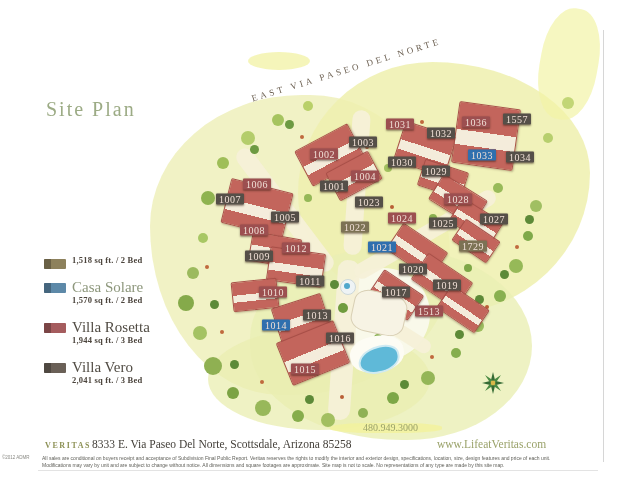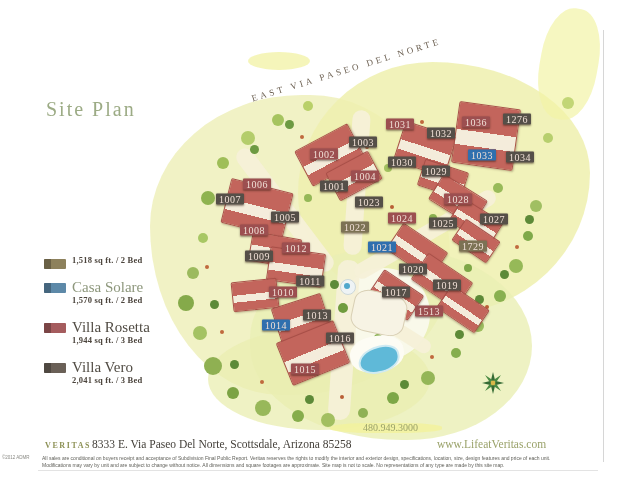--- a/index.html
+++ b/index.html
@@ -177,21 +177,21 @@
       <div class="lot" style="left: 285px; top: 217px; background: rgb(85, 79, 72);"><span>1005</span></div>
 
       <div class="lot" style="left: 257px; top: 184px; background: rgb(156, 79, 80);"><span>1006</span></div>
 
       <div class="lot" style="left: 230px; top: 199px; background: rgb(85, 79, 72);"><span>1007</span></div>
 
       <div class="lot" style="left: 254px; top: 230px; background: rgb(156, 79, 80);"><span>1008</span></div>
 
       <div class="lot" style="left: 259px; top: 256px; background: rgb(85, 79, 72);"><span>1009</span></div>
 
-      <div class="lot" style="left: 273px; top: 292px; background: rgb(156, 79, 80); margin-left: 10px;"><span>1010</span></div>
+      <div class="lot" style="left: 273px; top: 292px; background: rgb(156, 79, 80);"><span>1010</span></div>
 
       <div class="lot" style="left: 310px; top: 281px; background: rgb(85, 79, 72);"><span>1011</span></div>
 
       <div class="lot" style="left: 296px; top: 248px; background: rgb(156, 79, 80);"><span>1012</span></div>
 
       <div class="lot" style="left: 317px; top: 315px; background: rgb(85, 79, 72);"><span>1013</span></div>
 
       <div class="lot" style="left: 276px; top: 325px; background: rgb(47, 111, 174);"><span>1014</span></div>
 
       <div class="lot" style="left: 305px; top: 369px; background: rgb(156, 79, 80);"><span>1015</span></div>
@@ -227,21 +227,21 @@
       <div class="lot" style="left: 402px; top: 162px; background: rgb(85, 79, 72);"><span>1030</span></div>
 
       <div class="lot" style="left: 400px; top: 124px; background: rgb(156, 79, 80);"><span>1031</span></div>
 
       <div class="lot" style="left: 441px; top: 133px; background: rgb(85, 79, 72);"><span>1032</span></div>
 
       <div class="lot" style="left: 482px; top: 155px; background: rgb(47, 111, 174);"><span>1033</span></div>
 
       <div class="lot" style="left: 520px; top: 157px; background: rgb(85, 79, 72);"><span>1034</span></div>
 
-      <div class="lot" style="left: 517px; top: 119px; background: rgb(85, 79, 72);"><span>1276</span></div>
+      <div class="lot" style="left: 517px; top: 119px; background: rgb(85, 79, 72);"><span>1557</span></div>
 
       <div class="lot" style="left: 476px; top: 122px; background: rgb(156, 79, 80);"><span>1036</span></div>
     </div>
 
   <div class="street abs">EAST VIA PASEO DEL NORTE</div>
 
   <div class="title abs">Site Plan</div>
 
   <div class="legend abs">
 

